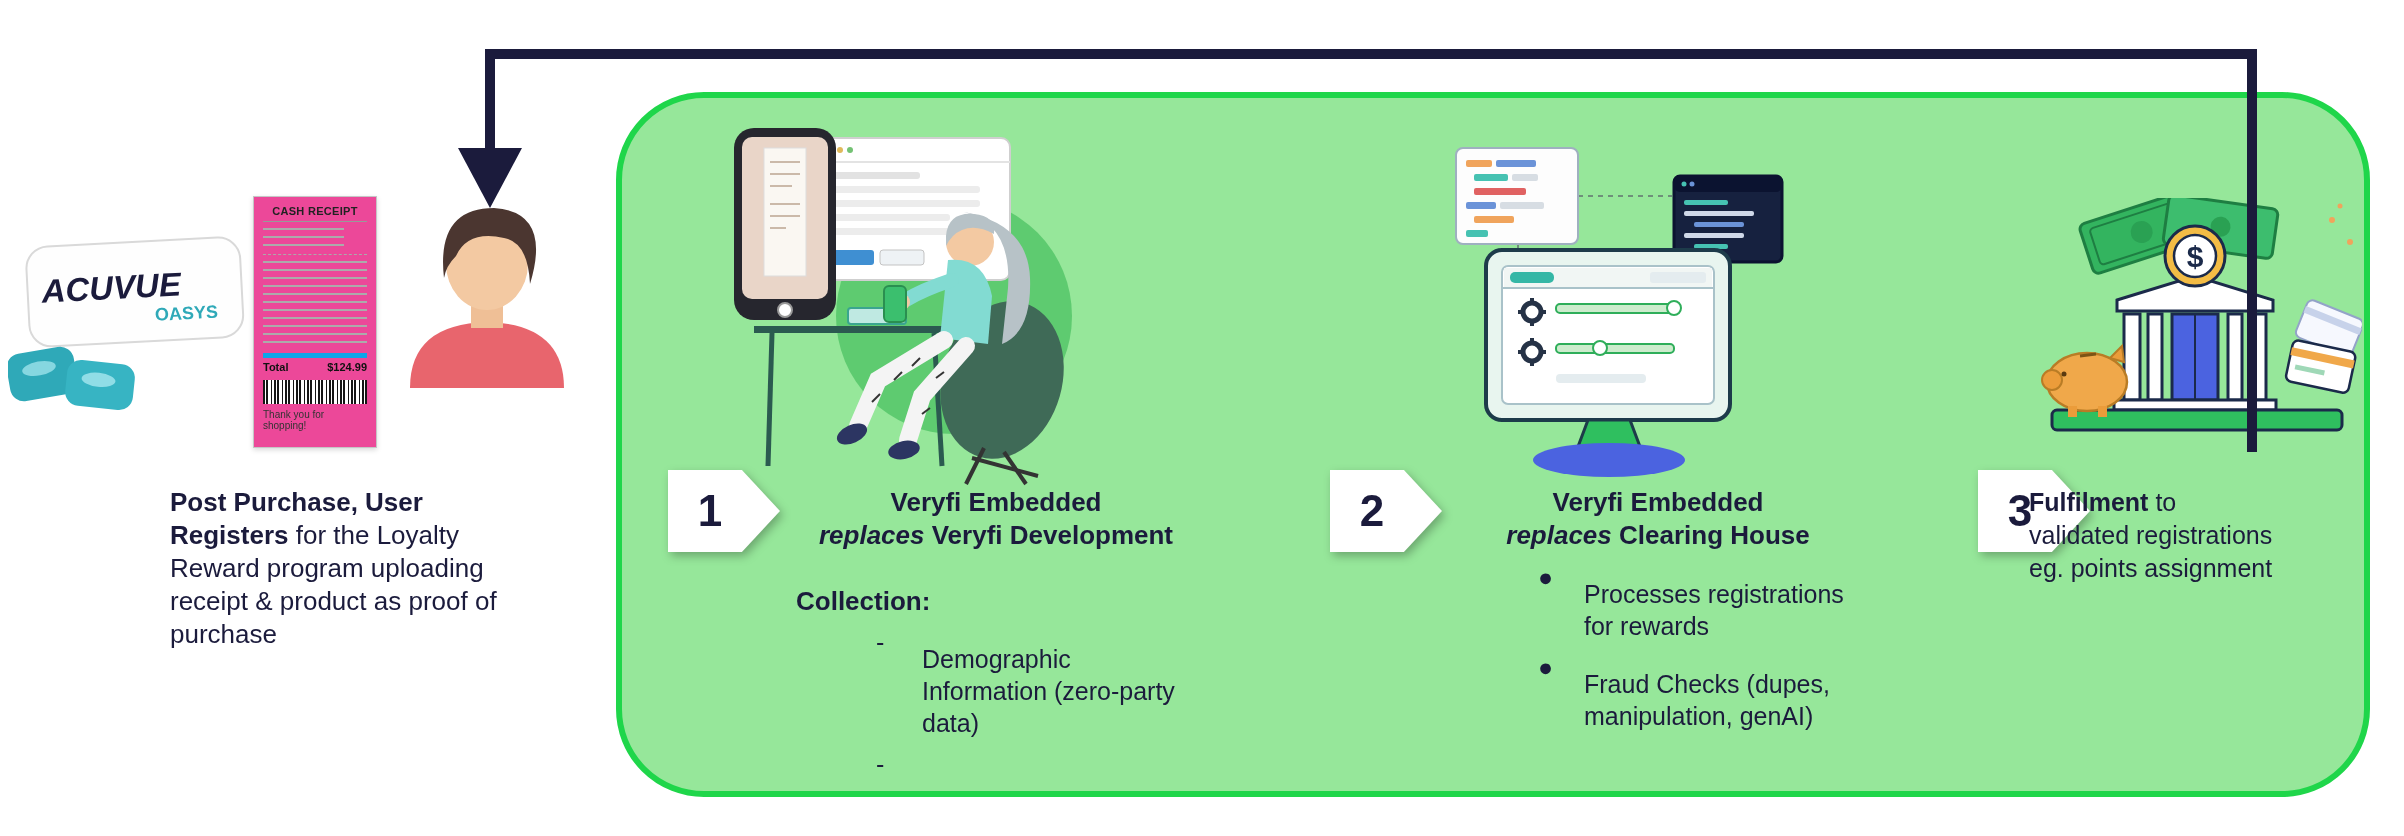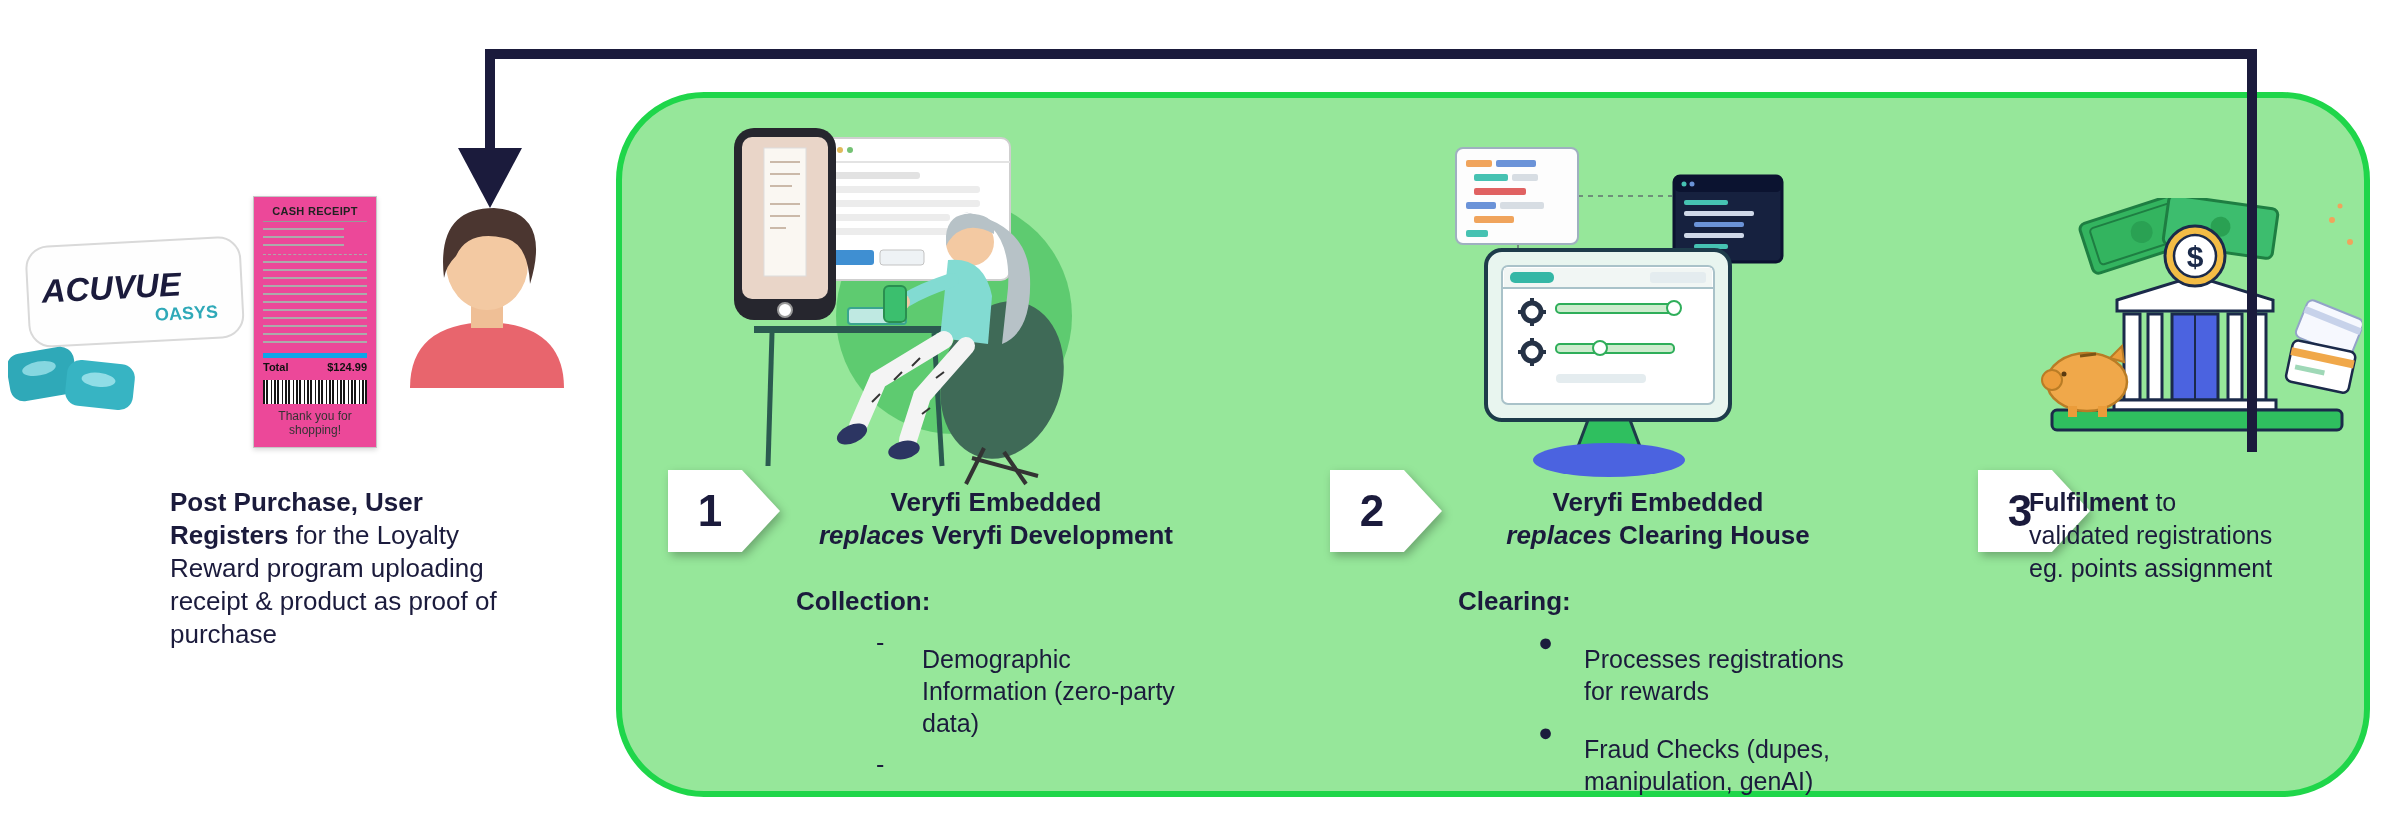--- a/index.html
+++ b/index.html
@@ -43,21 +43,21 @@
   .receipt-title { font-size:11px; font-weight:700; text-align:center; letter-spacing:.3px;
                    border-bottom:1px solid #999; padding-bottom:4px; color:#222; }
   .receipt-lines { background:repeating-linear-gradient(180deg,#ababab 0 2px,transparent 2px 8px); }
   .receipt-lines.meta { height:22px; width:78%; margin:6px 0 4px; }
   .receipt-lines.items { height:86px; margin:6px 0; }
   .receipt-divider { border-top:1px dashed #aaa; }
   .receipt-total { display:flex; justify-content:space-between; font-size:11px; font-weight:700;
                    border-top:5px solid #0ea5e9; padding-top:3px; color:#111; }
   .receipt-barcode { height:24px; margin-top:7px;
                      background:repeating-linear-gradient(90deg,#151515 0 2px,#fff 2px 3px,#151515 3px 5px,#fff 5px 8px,#151515 8px 9px,#fff 9px 11px); }
-  .receipt-footer { font-size:12px; text-align:center; margin-top:5px; color:#333; }
+  .receipt-footer { font-size:10px; text-align:left; margin-top:5px; color:#333; }
 </style>
 </head>
 <body>
 
 <div class="canvas">
 
   <svg class="connector" width="2404" height="836" viewBox="0 0 2404 836">
     <path d="M 490 150 L 490 54 L 2252 54 L 2252 452" fill="none" stroke="#1b1b3c" stroke-width="10"></path>
     <polygon points="458,148 522,148 490,208" fill="#1b1b3c"></polygon>
   </svg>
@@ -308,21 +308,20 @@
     <div class="badge-wrap" style="left:708px;top:372px">
       <div class="badge">
           <span>2</span>
         </div>
     </div>
     <div class="step-text" style="left:836px;top:388px;width:400px">
       <div class="step-title">
         <span>Veryfi Embedded</span><br>
         <span class="it">replaces</span><span> Clearing House</span>
       </div>
-      <div class="list-header">Clearing:</div>
       <div class="step-list">
         <div class="list-item">
           <span class="marker">●</span>
           <span class="txt">Processes registrations for rewards</span>
         </div>
         <div class="list-item">
           <span class="marker">●</span>
           <span class="txt">Fraud Checks (dupes, manipulation, genAI)</span>
         </div>
       </div>

